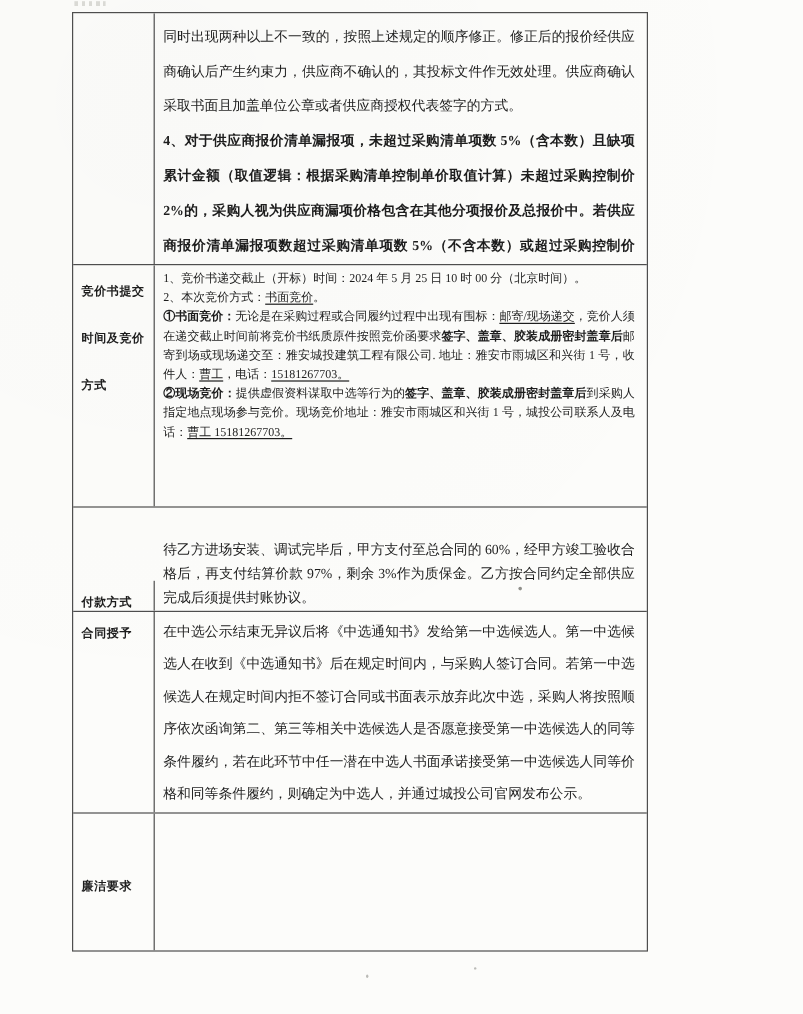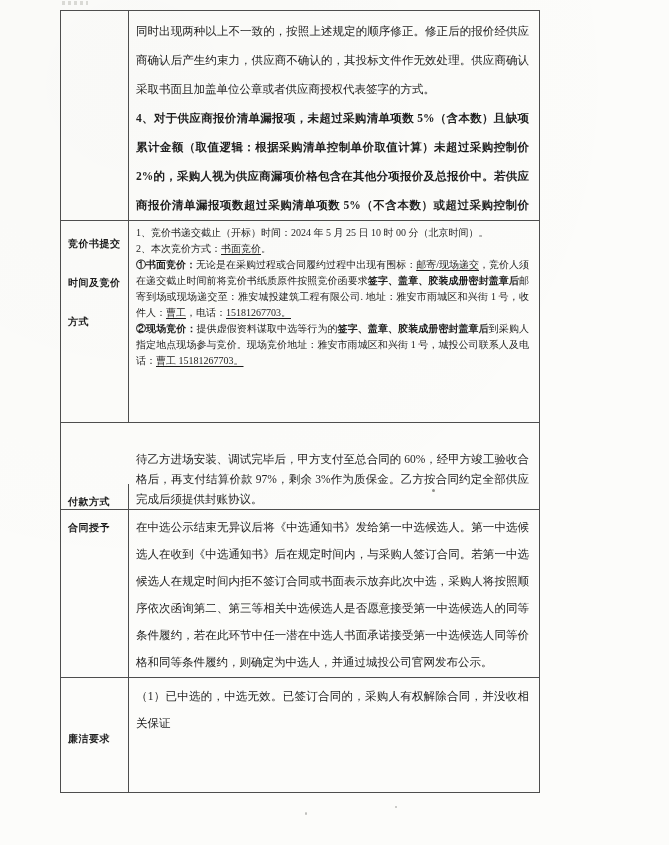--- a/index.html
+++ b/index.html
@@ -99,21 +99,20 @@
     <div class="row r4">
       <div class="hcell">合同授予</div>
       <div class="ccell">
         <p>在中选公示结束无异议后将《中选通知书》发给第一中选候选人。第一中选候选人在收到《中选通知书》后在规定时间内，与采购人签订合同。若第一中选候选人在规定时间内拒不签订合同或书面表示放弃此次中选，采购人将按照顺序依次函询第二、第三等相关中选候选人是否愿意接受第一中选候选人的同等条件履约，若在此环节中任一潜在中选人书面承诺接受第一中选候选人同等价格和同等条件履约，则确定为中选人，并通过城投公司官网发布公示。</p>
       </div>
     </div>
 
     <div class="row r5">
       <div class="hcell">廉洁要求</div>
       <div class="ccell">
-        <p class="p2">（1）已中选的，中选无效。已签订合同的，采购人有权解除合同，并没收相关保证</p>
       </div>
     </div>
 
   </div>
 
   <div class="footer">第 3 页</div>
 
   <span class="dot d1"></span>
   <span class="dot d2"></span>
   <span class="dot d3"></span>

